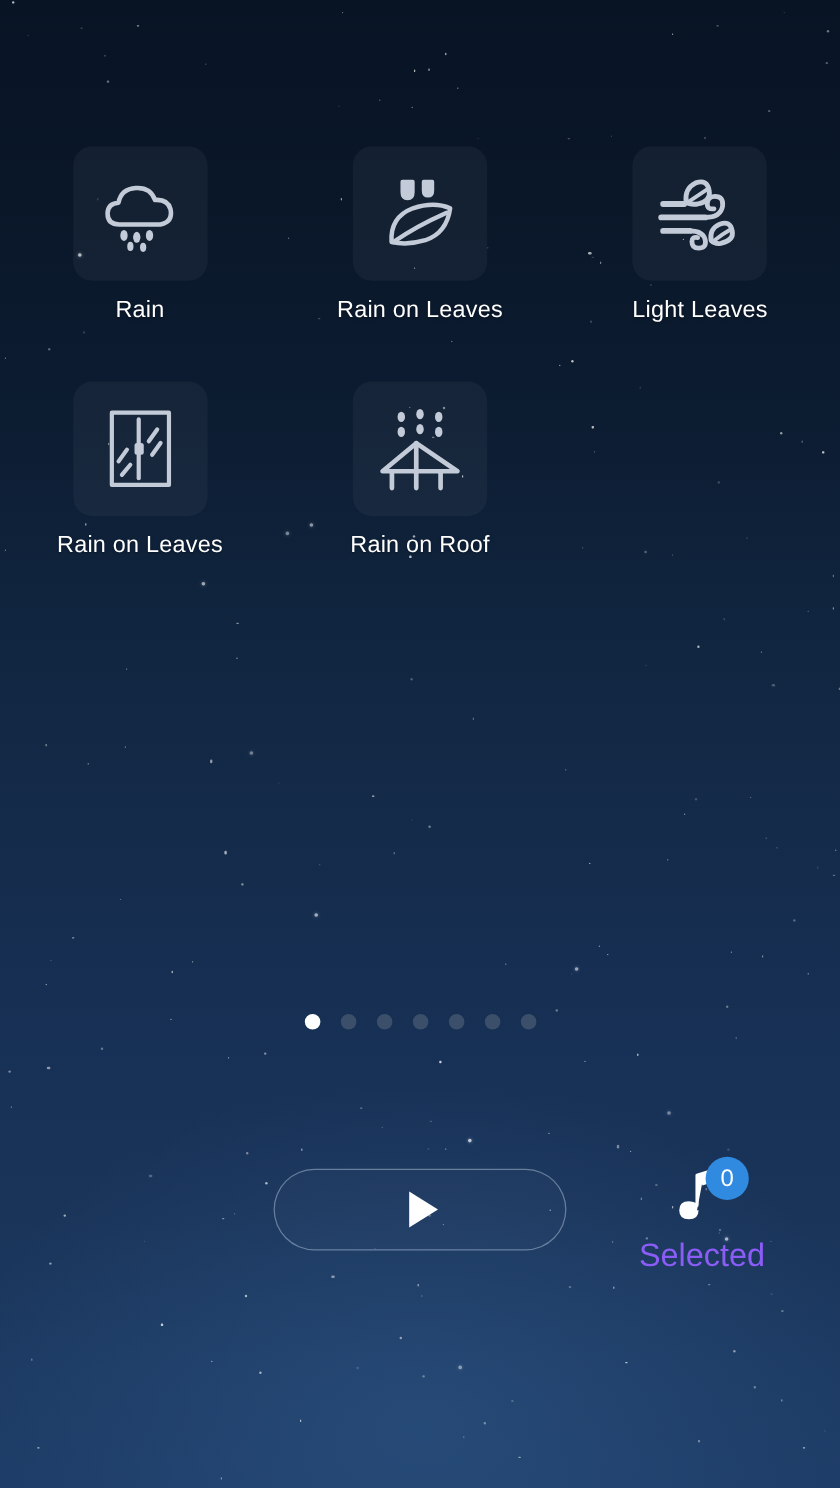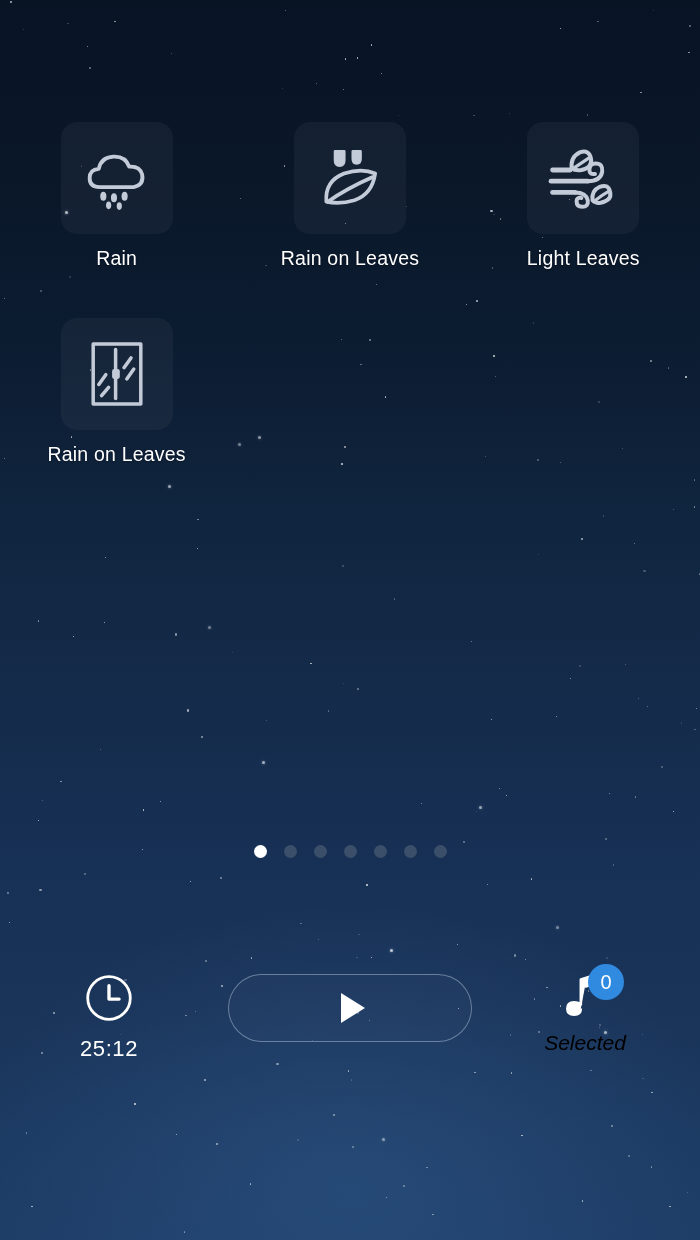--- a/index.html
+++ b/index.html
@@ -113,21 +113,21 @@
     display:flex; flex-direction:column; align-items:center;
   }
   .note-wrap { position:relative; width:78px; height:56px; display:flex; align-items:center; justify-content:center; }
   .badge {
     position:absolute; right:0px; top:-2px;
     width:36px; height:36px; border-radius:50%;
     background:#2f8ae0;
     color:#ffffff; font-size:20px;
     display:flex; align-items:center; justify-content:center;
   }
-  .selected-text { margin-top:9px; color:#000000; font-size:21px;font-style:italic; }
+  .selected-text { margin-top:9px; color:#8b5cf6; font-size:27px; }
 </style>
 </head>
 <body>
 
 <div id="stars">
     <div class="star" style="left: 170.6px; top: 53px; width: 1.4px; height: 1.4px; opacity: 0.32;"></div>
     <div class="star" style="left: 381.1px; top: 72.7px; width: 1.4px; height: 1.4px; opacity: 0.58;"></div>
     <div class="star" style="left: 167.5px; top: 484.6px; width: 3.1px; height: 3.1px; opacity: 0.6; box-shadow: rgba(200, 220, 255, 0.7) 0px 0px 3px;"></div>
     <div class="star" style="left: 581.1px; top: 537.8px; width: 2.2px; height: 2.2px; opacity: 0.66;"></div>
     <div class="star" style="left: 673.1px; top: 810.7px; width: 1.4px; height: 1.4px; opacity: 0.75;"></div>
@@ -383,44 +383,55 @@
         <rect class="icf" x="43" y="48" width="11" height="14" rx="3"></rect>
         <path class="ic" d="M70 32 L60 46" style="stroke-width:5"></path>
         <path class="ic" d="M74 48 L64 62" style="stroke-width:5"></path>
         <path class="ic" d="M34 56 L24 70" style="stroke-width:5"></path>
         <path class="ic" d="M38 74 L28 86" style="stroke-width:5"></path>
       </svg>
     </div>
     <div class="label">Rain on Leaves</div>
   </div>
 
+  <div class="cell">
+    <div class="tile">
+      <svg width="78" height="78" viewBox="0 0 100 100">
+        <ellipse class="icf" cx="30" cy="16" rx="4" ry="5.5"></ellipse>
+        <ellipse class="icf" cx="50" cy="13" rx="4" ry="5.5"></ellipse>
+        <ellipse class="icf" cx="70" cy="16" rx="4" ry="5.5"></ellipse>
+        <ellipse class="icf" cx="30" cy="32" rx="4" ry="5.5"></ellipse>
+        <ellipse class="icf" cx="50" cy="29" rx="4" ry="5.5"></ellipse>
+        <ellipse class="icf" cx="70" cy="32" rx="4" ry="5.5"></ellipse>
+        <path class="ic" d="M10 74 L46 44 L90 74 Z" style="stroke-width:5"></path>
+        <path class="ic" d="M46 44 L46 74" style="stroke-width:5"></path>
+        <path class="ic" d="M20 74 L20 92" style="stroke-width:5"></path>
+        <path class="ic" d="M46 76 L46 92" style="stroke-width:5"></path>
+        <path class="ic" d="M72 76 L72 92" style="stroke-width:5"></path>
+      </svg>
+    </div>
+    <div class="label">Rain on Roof</div>
+  </div>
 
 
 
 </div>
 
 <div class="dots" id="dots">
     <div class="dot active"></div>
     <div class="dot"></div>
     <div class="dot"></div>
     <div class="dot"></div>
     <div class="dot"></div>
     <div class="dot"></div>
     <div class="dot"></div>
   </div>
 
 <div class="controls">
 
-  <div class="timer">
-    <svg width="56" height="56" viewBox="0 0 100 100">
-      <circle cx="50" cy="50" r="38" fill="none" stroke="#ffffff" stroke-width="5"></circle>
-      <path d="M50 28 L50 52 L68 52" fill="none" stroke="#ffffff" stroke-width="6" stroke-linecap="round" stroke-linejoin="round"></path>
-    </svg>
-    <div class="timer-text">25:12</div>
-  </div>
 
   <div class="play-btn">
     <div class="play-tri"></div>
   </div>
 
   <div class="selected">
     <div class="note-wrap">
       <svg width="52" height="54" viewBox="0 0 100 100">
         <path d="M42 78 Q42 90 29 90 Q16 90 16 78 Q16 66 29 66 Q36 66 42 70 L42 22 L74 12 L74 28 L50 36" fill="#ffffff" stroke="#ffffff" stroke-width="5" stroke-linejoin="round"></path>
       </svg>

